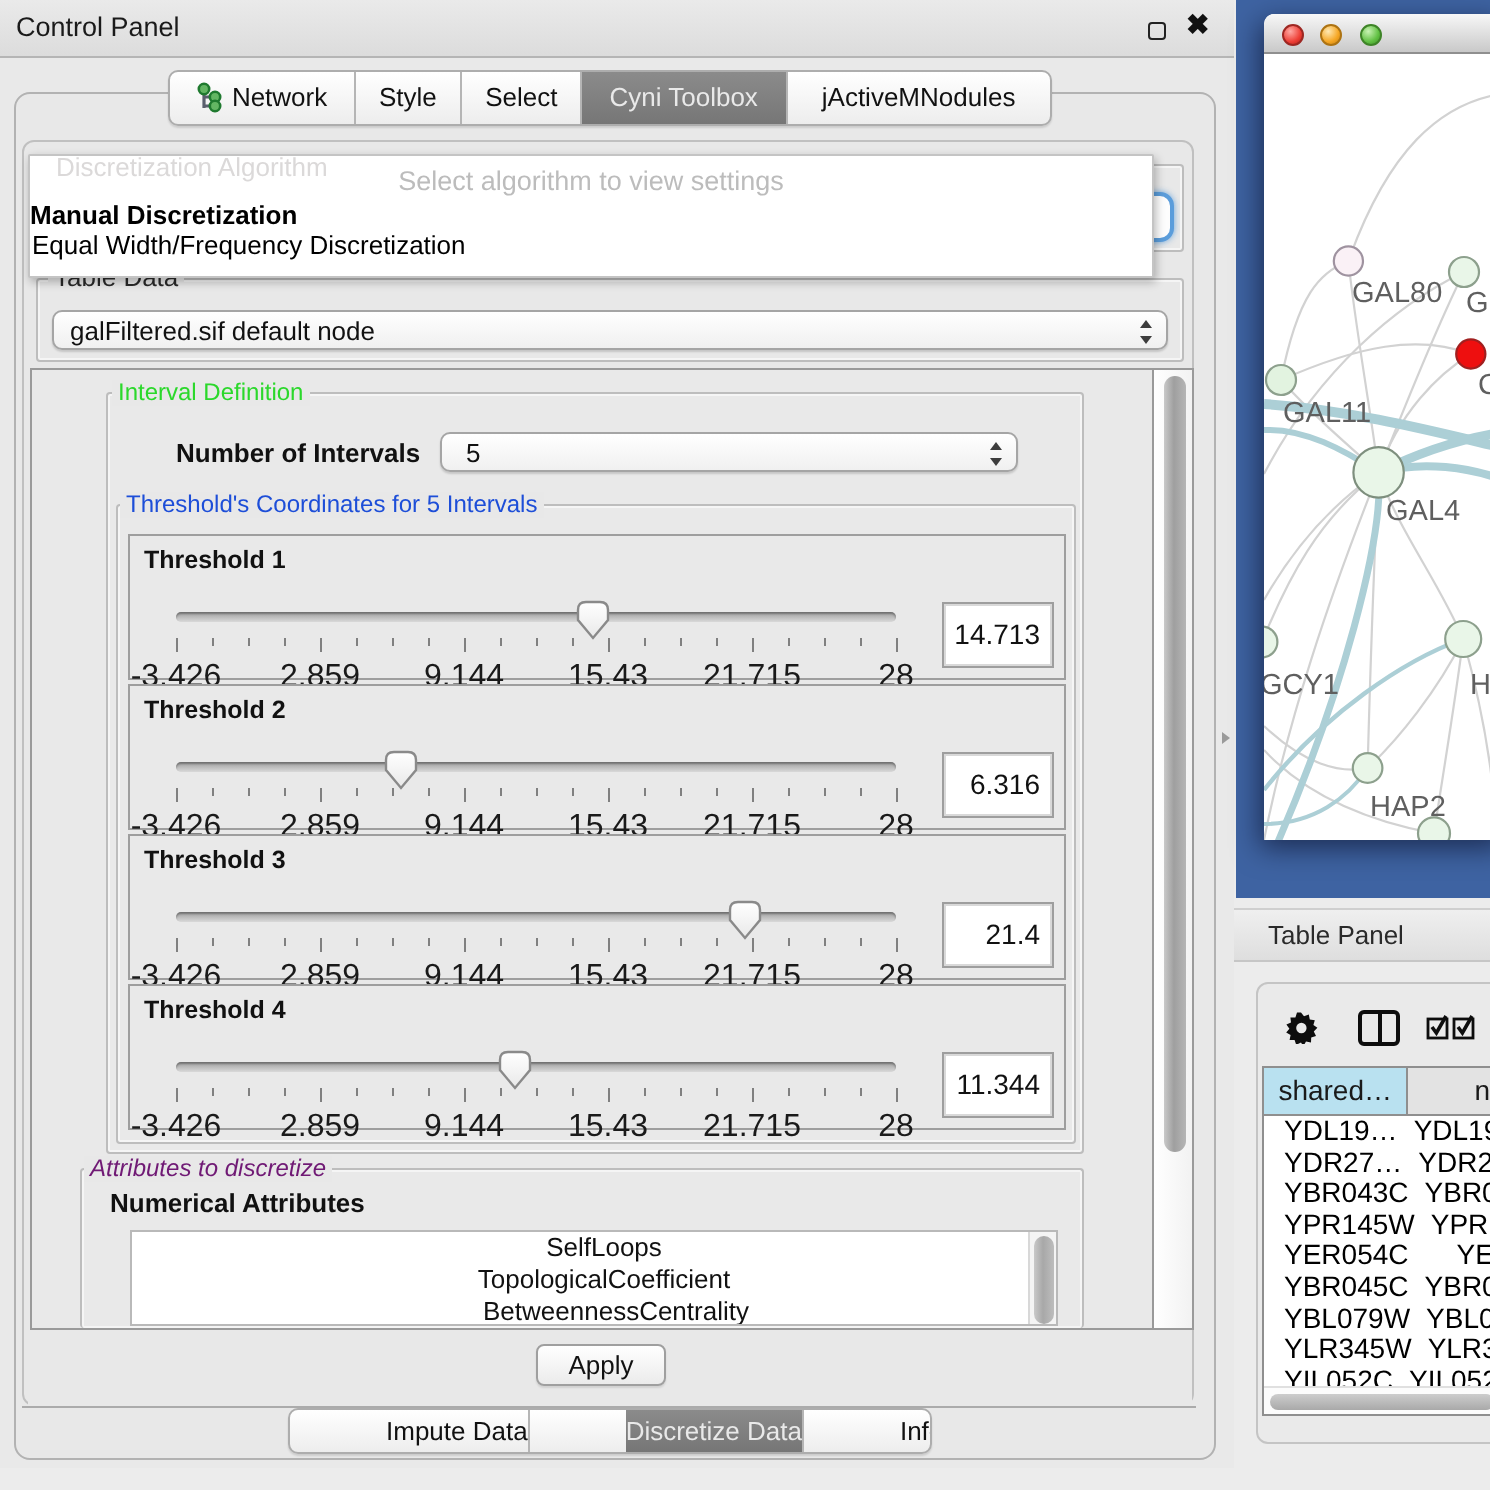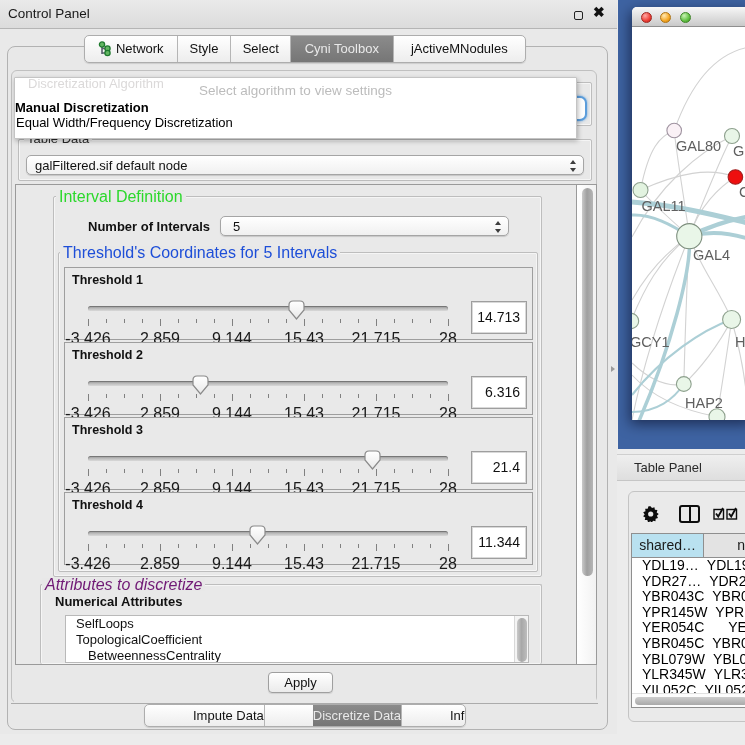--- a/index.html
+++ b/index.html
@@ -23,21 +23,21 @@
 .seg div.sel { background:linear-gradient(#8b8b8b,#767676); color:#e9e9e9; }
 #tabs-top { left:84px; top:17px; width:442px;margin-top:18px; }
 #tabs-bot { left:144px; top:704px; width:322px; height:23px; }
 #tabs-bot div { line-height:21px;margin-left:48px; }
 
 #outerpanel { left:7px; top:46px; width:601px; height:684px; background:#e8e8e8;
   border:1px solid #b2b2b2; border-radius:8px; }
 #innerpanel { left:11px; top:70px; width:586px; height:633px; background:#e8e8e8;
   border:1px solid #c0c0c0; border-radius:6px; }
 .tbox { border:1px solid #bdbdbd; border-radius:2px; box-shadow:inset 0 0 0 1px rgba(255,255,255,0.55); }
-.tlabel { font-size:16px; background:#e8e8e8; padding:0 3px; line-height:13px; white-space:nowrap; }
+.tlabel { font-size:12px; background:#e8e8e8; padding:0 3px; line-height:13px; white-space:nowrap; }
 
 .combo { border:1px solid #a5a5a5; border-radius:5px; background:linear-gradient(#ffffff,#f0f0f0);
   font-size:13px; color:#111; box-shadow:0 1px 1px rgba(0,0,0,0.15); }
 .combo .tx { position:absolute; left:12px; top:0; }
 .updn { position:absolute; width:7px; }
 .updn i { position:absolute; left:0; width:0; height:0; border-left:3.5px solid transparent; border-right:3.5px solid transparent; }
 .updn i.u { top:0; border-bottom:4.5px solid #3d3d3d; }
 .updn i.d { bottom:0; border-top:4.5px solid #3d3d3d; }
 
 .thr { left:64px; width:469px; height:73px; border:1px solid #9e9e9e; background:#e9e9e9; }
@@ -277,21 +277,21 @@
           <stop offset="1" stop-color="#e8e8e8"></stop>
         </linearGradient>
       </defs>
       <path d="M1 5 Q1 1 5 1 H12 Q16 1 16 5 V10 L8.5 19 L1 10 Z" fill="url(#tg492)" stroke="#8a8a8a" stroke-width="1.2"></path>
     </svg>
 </div>
 
 <div class="abs tbox" style="left:40px;top:584px;width:502px;height:80px;border-bottom:none;"></div>
 <div class="abs tlabel" style="left:42px;top:578px;color:#701a75;font-style:italic;">Attributes to discretize</div>
 <div class="abs" style="left:55px;top:594px;font-size:13px;font-weight:bold;color:#111;">Numerical Attributes</div>
-<div class="abs" style="left:65px;top:615px;width:464px;height:48px;background:#ffffff;border:1px solid #b9b9b9;font-size:13px;color:#111;overflow:hidden;">
+<div class="abs" style="left:65px;top:615px;width:464px;height:48px;background:#ffffff;border:1px solid #b9b9b9;font-size:13px;color:#111;overflow:hidden;text-align:center;">
   <div style="padding-left:10px;height:16px;line-height:16px;">SelfLoops</div>
   <div style="padding-left:10px;height:16px;line-height:16px;">TopologicalCoefficient</div>
   <div style="padding-left:22px;height:16px;line-height:16px;">BetweennessCentrality</div>
   <div style="position:absolute;right:0;top:0;width:14px;height:48px;background:#f4f4f4;border-left:1px solid #d8d8d8;"></div>
   <div style="position:absolute;right:1px;top:2px;width:10px;height:44px;background:linear-gradient(90deg,#c9c9c9,#a8a8a8 45%,#bdbdbd);border-radius:5px;"></div>
 </div>
 <div class="abs" style="left:14px;top:665px;width:582px;height:38px;background:#e8e8e8;"></div>
 <div class="abs" style="left:268px;top:672px;width:65px;height:21px;border:1px solid #9f9f9f;border-radius:4px;background:linear-gradient(#ffffff,#ebebeb);font-size:13px;color:#111;text-align:center;line-height:19px;box-shadow:0 1px 1px rgba(0,0,0,0.1);">Apply</div>
 <div class="abs" style="left:11px;top:703px;width:587px;height:1px;background:#ababab;"></div>
 <div class="abs seg" id="tabs-bot">

